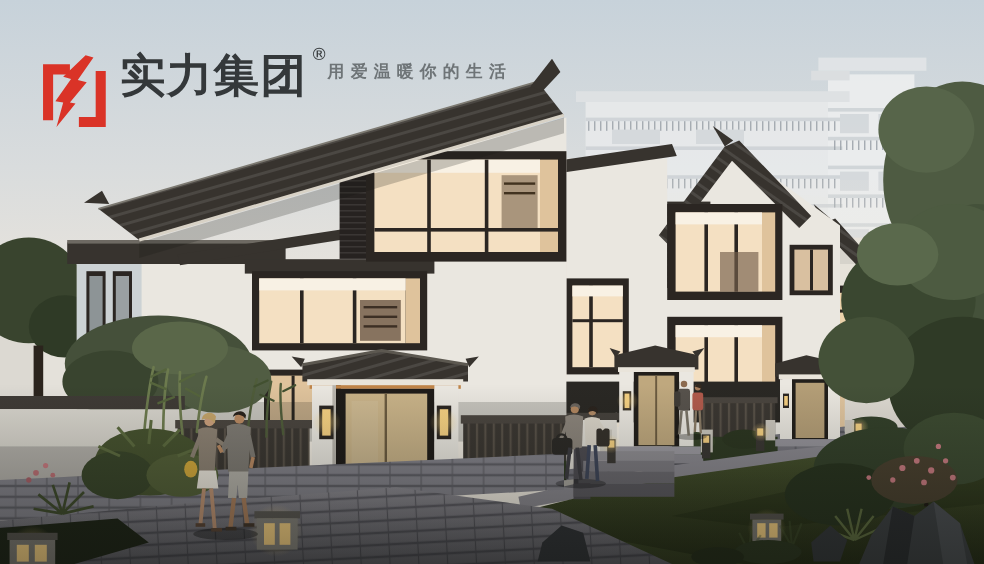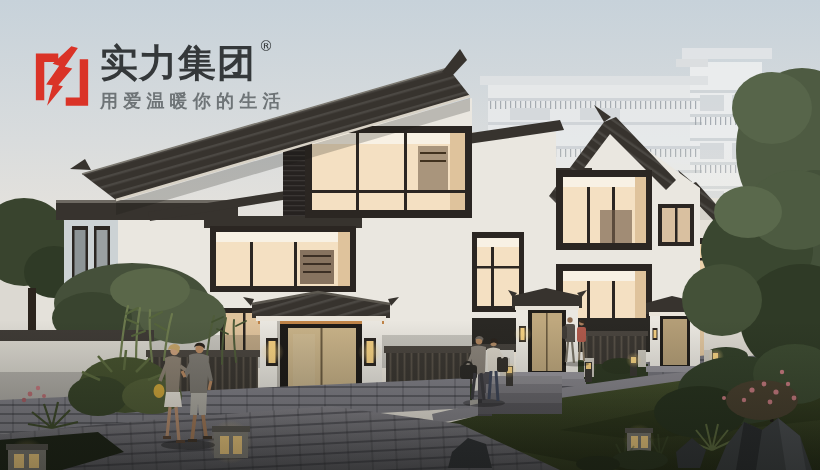--- a/index.html
+++ b/index.html
@@ -3,25 +3,25 @@
 <meta charset="utf-8">
 <style>
   html,body{margin:0;padding:0;background:#222;}
   #stage{position:relative;width:820px;height:470px;overflow:hidden;
          font-family:"DejaVu Sans","Liberation Sans",sans-serif;background:#d8dcdd;}
   svg.scene{position:absolute;inset:0;display:block;}
   
   .logo{position:absolute;left:34px;top:44px;display:flex;align-items:flex-start;gap:10px;z-index:5;}
   .logo-icon{width:56px;height:64px;flex:none;}
   .brand-fill{fill:var(--brand-red,#da3327);}
-  .logo-text{display:flex;flex-direction:column;text-align:center;}
+  .logo-text{display:flex;text-align:center;}
   .brand-line{display:flex;align-items:flex-start;line-height:1;}
   .brand-name{font-size:38px;font-weight:bold;color:var(--logo-text,#34383a);letter-spacing:1px;}
   .reg{font-size:14px;color:var(--logo-text,#34383a);margin-left:3px;transform:translateY(-5px);}
-  .tagline{margin-top:7px;font-size:18px;font-weight:bold;color:var(--tagline-text,#6e7477);letter-spacing:5.2px;}
+  .tagline{margin-top:7px;font-size:14px;font-weight:bold;color:var(--tagline-text,#6e7477);letter-spacing:5.2px;}
   
   .wall{fill:var(--wall-white,#eae7e0);} .shade{fill:var(--wall-shadow,#ccd2d4);}
   .roof{fill:var(--roof-dark,#37332e);} .frame{fill:var(--frame-dark,#2b2622);}
   .glow{fill:var(--window-glow,#f4e0c2);} .glowD{fill:var(--window-glow-deep,#dfc39c);}
   .ceil{fill:var(--window-ceiling,#f8f1e4);} .door{fill:var(--door-tan,#c8b288);}
   .lampy{fill:var(--lamp-glow,#f5cf82);}
 </style>
 </head>
 <body>
 

